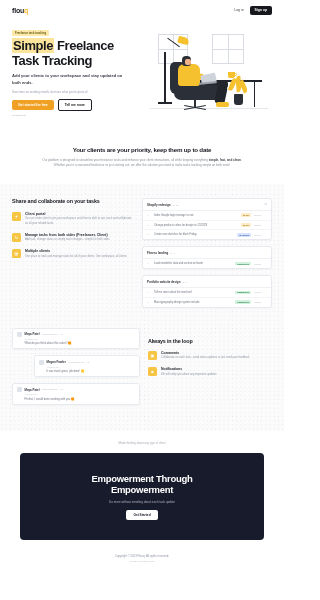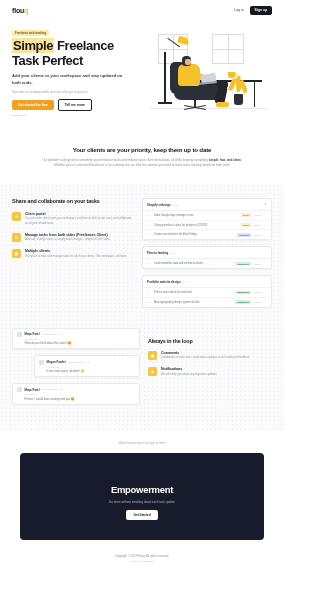--- a/index.html
+++ b/index.html
@@ -204,21 +204,21 @@
       <a class="login-link">Log in</a>
       <button class="signup-btn">Sign up</button>
     </div>
   </div>
 
   <div class="hero">
     <div class="hero-left">
       <div class="hero-badge">Freelance task tracking</div>
       <div class="hero-h1">
         <span class="hl">Simple</span><span> Freelance</span><br>
-        <span>Task Perfect</span>
+        <span>Task Tracking</span>
       </div>
       <div class="hero-sub">Add your clients to your workspace and stay updated on both ends.</div>
       <div class="hero-note">Save time on sending emails, do more what you're great at!</div>
       <div class="hero-btns">
         <button class="btn-primary">Get started for free</button>
         <button class="btn-secondary">Tell me more</button>
       </div>
       <div class="hero-micro">30 spots left</div>
     </div>
 
@@ -422,21 +422,21 @@
       </div>
     </div>
 
   </div>
 
   <div class="tail">Made thinking about any type of client</div>
 
   <div class="cta-wrap">
     <div class="cta">
       <div class="cta-h">
-        <br>
+        <span>Empowerment Through</span><br>
         <span>Empowerment</span>
       </div>
       <div class="cta-p">Do more without emailing about each task update</div>
       <button class="cta-btn">Get Started</button>
     </div>
   </div>
 
   <div class="footer">
     <div class="f-copy">Copyright © 2023 Flouq. All rights reserved.</div>
     <div class="f-link">Privacy &amp; Terms of Use</div>

